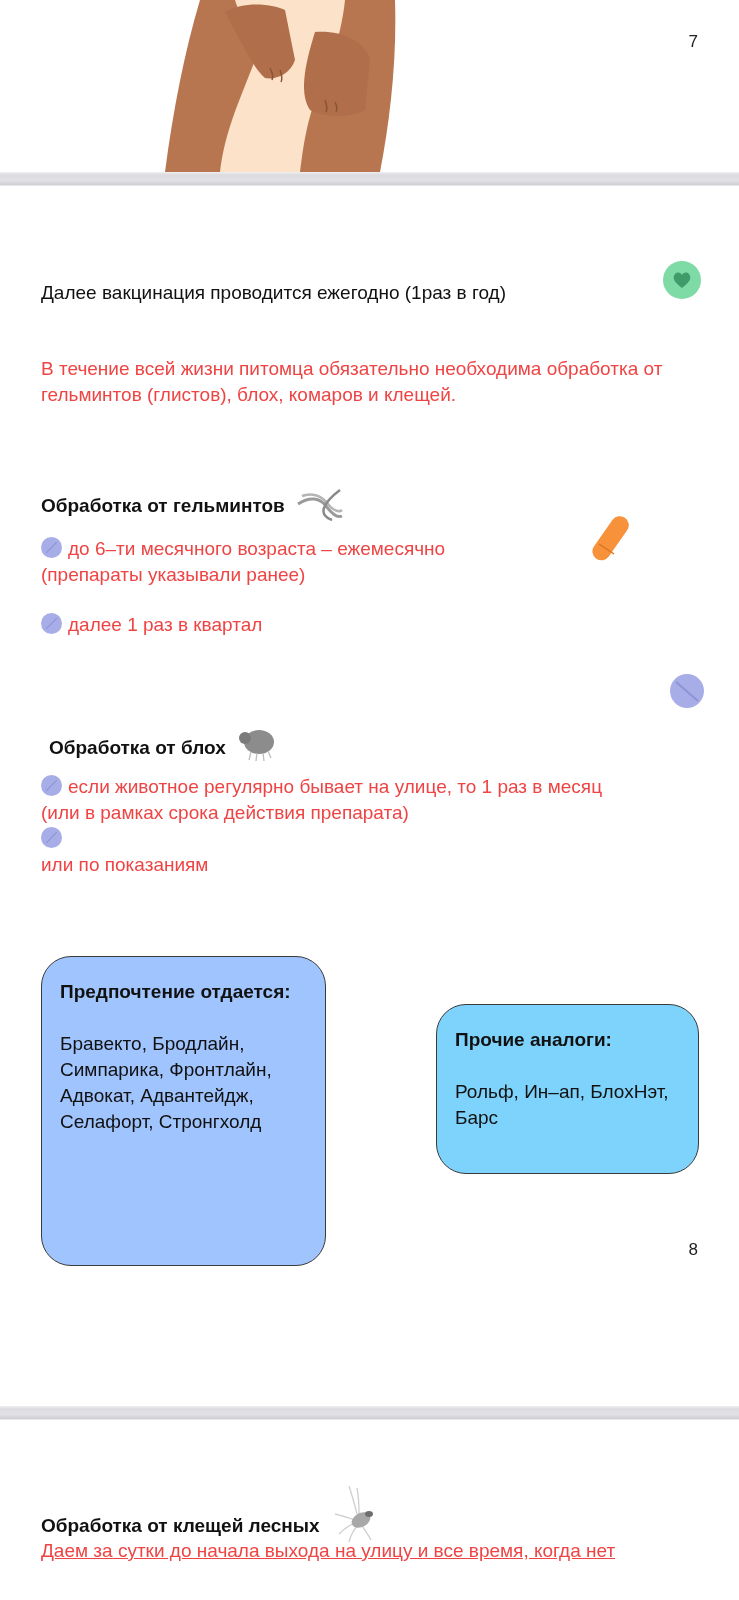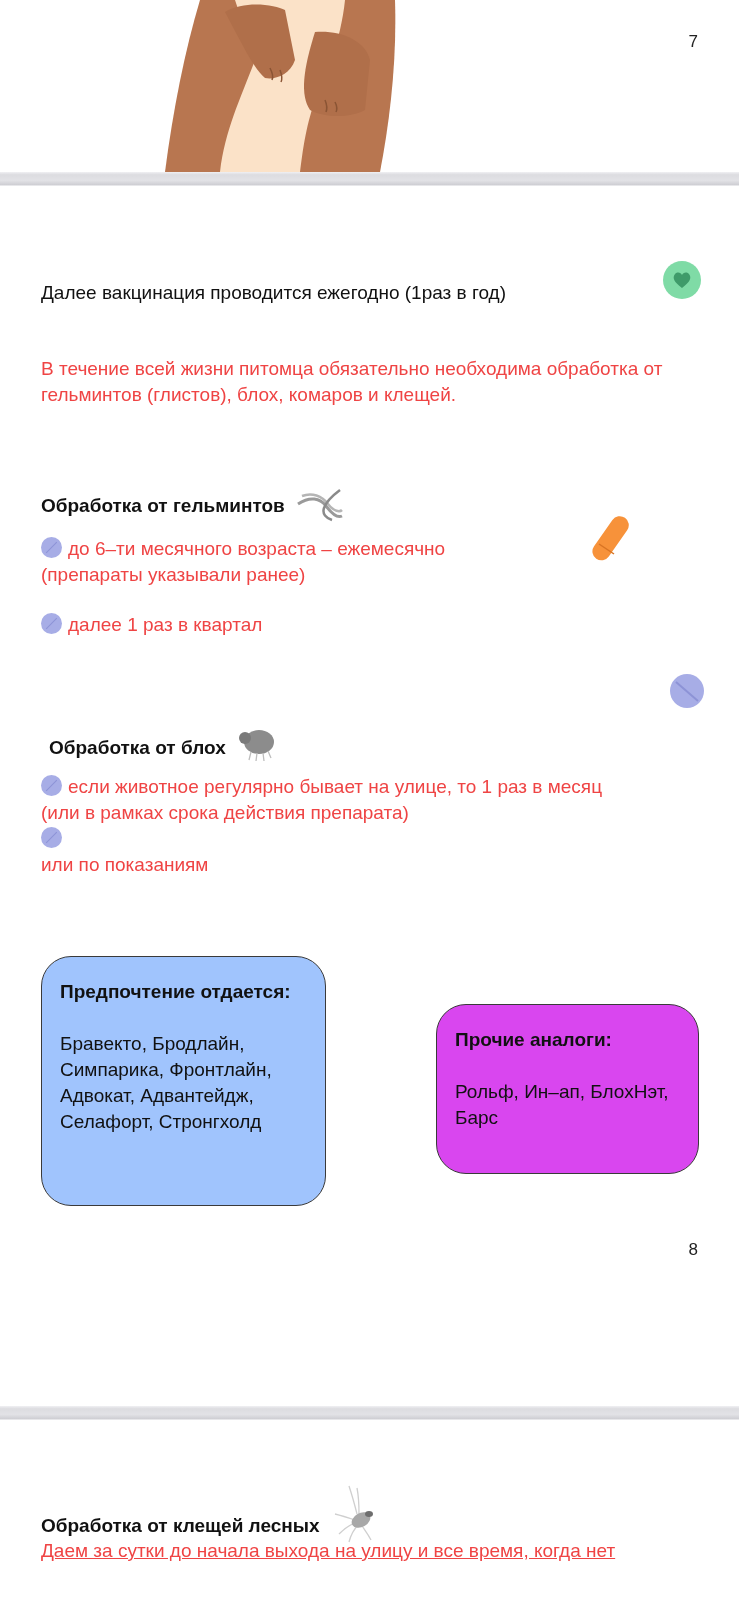--- a/index.html
+++ b/index.html
@@ -31,22 +31,22 @@
   }
   .bullet::after {
     content: ""; position: absolute; left: 3px; top: 10px; width: 15px; height: 1px;
     background: #8d93d6; transform: rotate(-45deg);
   }
   .deco { position: absolute; }
   .box {
     position: absolute; border: 1.5px solid #3a3a3a; border-radius: 30px;
     box-sizing: border-box; padding: 22px 18px; font-size: 19px; line-height: 26px; color: #111;
   }
-  .box-pref { left: 41px; top: 956px; width: 285px; height: 250px; background: #a0c4fd; }
-  .box-other { left: 436px; top: 1004px; width: 263px; height: 170px; background: #d946ef; }
+  .box-pref { left: 41px; top: 956px; width: 285px; height: 310px; background: #a0c4fd; }
+  .box-other { left: 436px; top: 1004px; width: 263px; height: 170px; background: #7dd3fc; }
   .box .box-title { font-weight: bold; display: block; margin-bottom: 26px; }
 </style>
 </head>
 <body>
 
 <div class="page page-a">
   <svg class="illustration" viewBox="0 0 240 172">
     <path d="M35 0 L230 0 C232 60 225 120 215 172 L0 172 C8 110 20 50 35 0 Z" fill="#b87650"></path>
     <path d="M70 0 L180 0 C176 40 160 80 150 100 C140 130 138 150 135 172 L55 172 C60 130 75 100 90 60 Z" fill="#fbe2c8"></path>
     <path d="M60 12 C80 0 110 5 120 10 L130 60 C125 75 110 80 100 78 C90 70 80 50 60 12 Z" fill="#b06f4a"></path>

